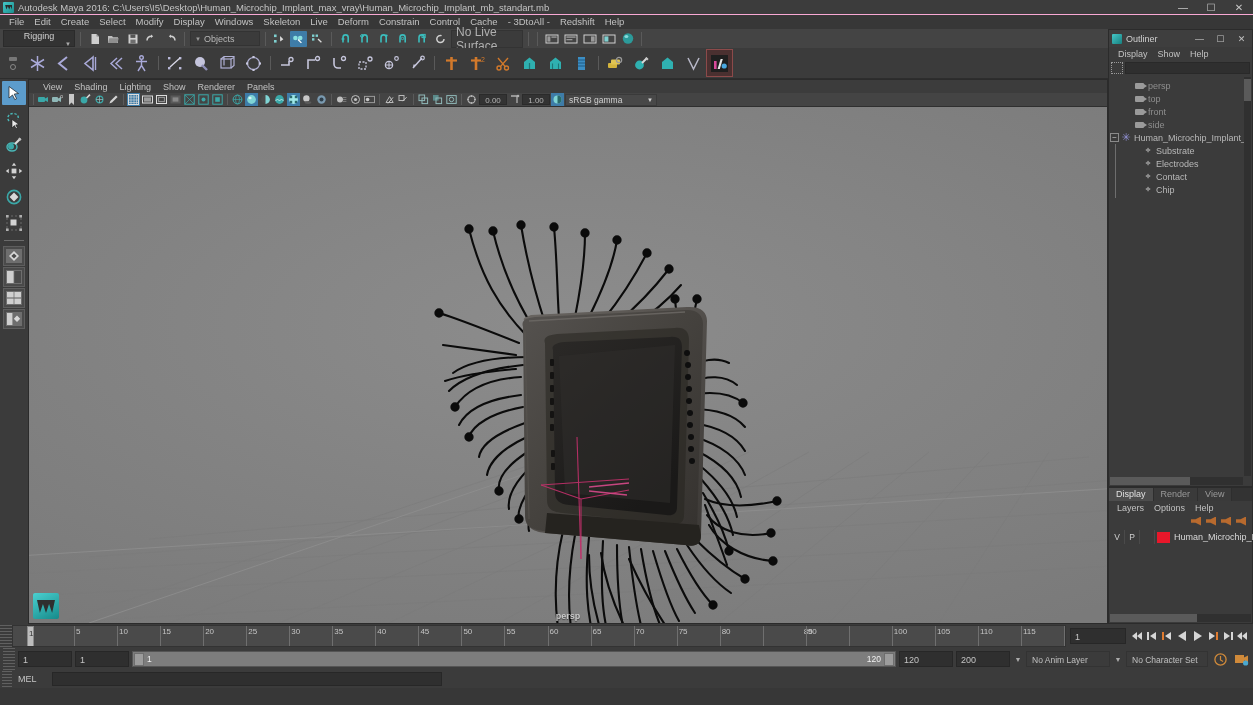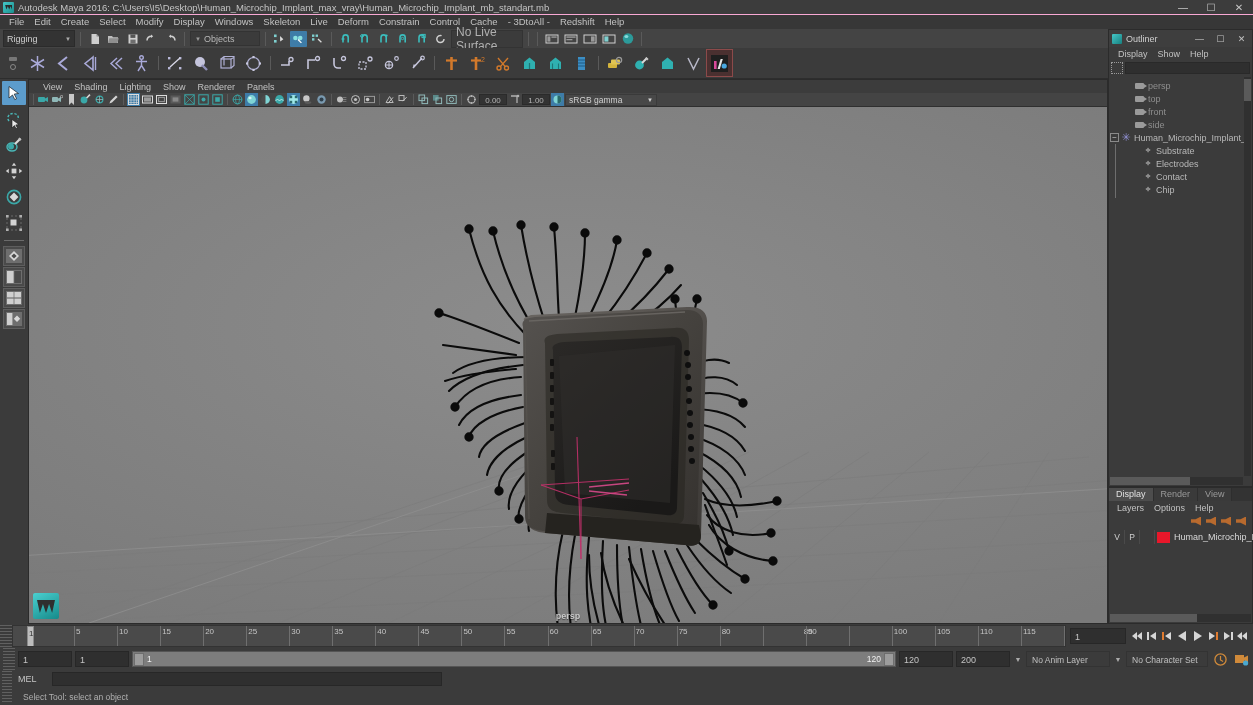--- a/index.html
+++ b/index.html
@@ -26,21 +26,21 @@
 
   
   .menubar{ position:absolute; left:0; top:15px; width:1253px; height:14px;
     background:#373737; display:flex; align-items:center; padding-left:4px; }
   .menubar span{ padding:0 5px; font-size:9.5px; color:#c2c2c2; line-height:14px; }
 
   
   .statusline{ position:absolute; left:0; top:29px; width:1253px; height:19px;
     background:#444; display:flex; align-items:center; padding-left:3px; gap:2px; }
   .menuset{ width:72px; height:17px; background:#333; border:1px solid #2b2b2b;
-    display:flex; align-items:center; padding:0 3px; font-size:9px; color:#cfcfcf; }
+    display:flex; align-items:center; padding:0 3px; font-size:9px; color:#cfcfcf;flex-direction:column; }
   .menuset .arw{ margin-left:auto; font-size:6px; color:#aaa; }
   .sep{ width:1px; height:14px; background:#5a5a5a; margin:0 3px; flex:none; }
   .sbtn{ width:17px; height:16px; display:flex; align-items:center; justify-content:center;
     border-radius:1px; flex:none; }
   .sbtn.on{ background:#3e7ca8; }
   .livesurf{ width:72px; height:15px; background:#3b3b3b; border:1px solid #333;
     display:flex; align-items:center; padding:8px 4px; font-size:12px; color:#b0b0b0; }
   .objfield{ width:70px; height:15px; background:#3b3b3b; border:1px solid #333;
     display:flex; align-items:center; padding:0 4px; font-size:9px; color:#b8b8b8; }
 
@@ -1297,18 +1297,14 @@
         </svg>
     </div>
   </div>
 
   <div class="cmdline">
     <div class="cmd-grip"></div>
     <div class="cmd-mel">MEL</div>
     <div class="cmd-in"></div>
   </div>
 
-  <div class="helpline">
-    <div class="help-grip"></div>
-    <div class="help-txt">Select Tool: select an object</div>
-  </div>
 
 </div>
 
 </body></html>

